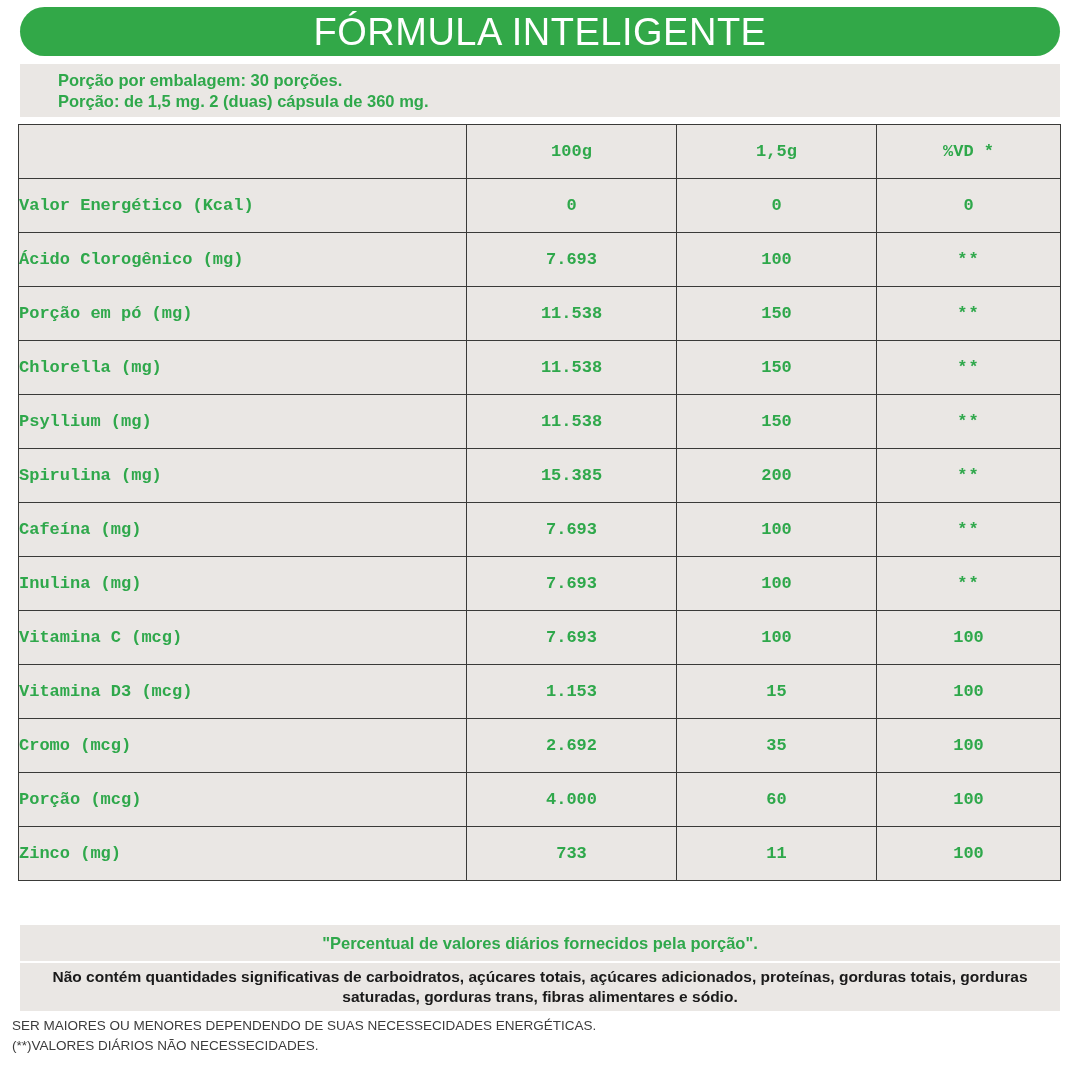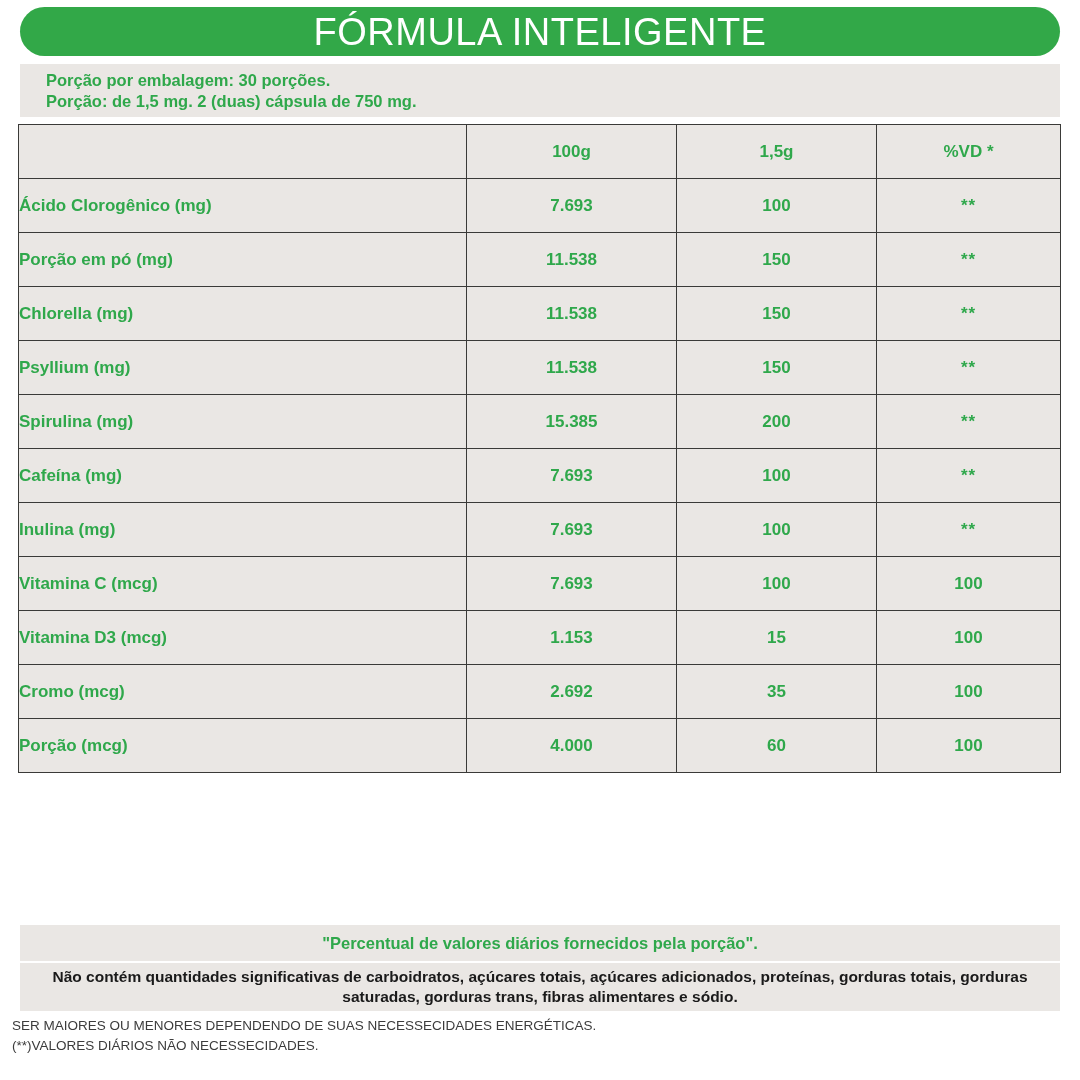--- a/index.html
+++ b/index.html
@@ -55,29 +55,31 @@
     background: #EAE7E4;
     box-sizing: border-box;
     padding: 6px 0 0 26px;
   }
   .serving-line {
     color: #2FA84B;
     font-size: 16.5px;
     font-weight: bold;
     line-height: 21px;
     white-space: nowrap;
+    margin-left: 12px;
   }
 
   
   .table-wrap {
     position: absolute;
     left: 18px;
     top: 124px;
     width: 1042px;
     background: #f9a8d4;
+    font-family: Liberation Mono, monospace;
   }
   table.nutri {
     width: 1042px;
     border-collapse: collapse;
     table-layout: fixed;
     background: #EAE7E4;
   }
   table.nutri td, table.nutri th {
     border: 1.6px solid #3A3A38;
     height: 53px;
@@ -162,41 +164,47 @@
 <body>
 
 <div class="page">
 
   <div class="banner">
     <div class="banner-title">FÓRMULA INTELIGENTE</div>
   </div>
 
   <div class="serving">
     <div class="serving-line">Porção por embalagem: 30 porções.</div>
-    <div class="serving-line">Porção: de 1,5 mg. 2 (duas) cápsula de 750 mg.</div>
+    <div class="serving-line">Porção: de 1,5 mg. 2 (duas) cápsula de 360 mg.</div>
   </div>
 
   <div class="table-wrap">
     <table class="nutri">
       <colgroup>
         <col class="col-name">
         <col class="col-100g">
         <col class="col-15g">
         <col class="col-vd">
       </colgroup>
       <thead>
         <tr>
           <th class="hdr-blank"></th>
           <th class="hdr-cell">100g</th>
           <th class="hdr-cell">1,5g</th>
           <th class="hdr-cell">%VD *</th>
         </tr>
       </thead>
       <tbody>
         <tr>
+          <td class="name-cell">Valor Energético (Kcal)</td>
+          <td class="val-cell">0</td>
+          <td class="val-cell">0</td>
+          <td class="val-cell">0</td>
+        </tr>
+        <tr>
           <td class="name-cell">Ácido Clorogênico (mg)</td>
           <td class="val-cell">7.693</td>
           <td class="val-cell">100</td>
           <td class="val-cell stars">**</td>
         </tr>
         <tr>
           <td class="name-cell">Porção em pó (mg)</td>
           <td class="val-cell">11.538</td>
           <td class="val-cell">150</td>
           <td class="val-cell stars">**</td>
@@ -248,20 +256,26 @@
           <td class="val-cell">2.692</td>
           <td class="val-cell">35</td>
           <td class="val-cell">100</td>
         </tr>
         <tr>
           <td class="name-cell">Porção (mcg)</td>
           <td class="val-cell">4.000</td>
           <td class="val-cell">60</td>
           <td class="val-cell">100</td>
         </tr>
+        <tr>
+          <td class="name-cell">Zinco (mg)</td>
+          <td class="val-cell">733</td>
+          <td class="val-cell">11</td>
+          <td class="val-cell">100</td>
+        </tr>
       </tbody>
     </table>
   </div>
 
   <div class="footnote-strip">
     <div class="txt">"Percentual de valores diários fornecidos pela porção".</div>
   </div>
 
   <div class="warning-strip">
     <div class="txt">Não contém quantidades significativas de carboidratos, açúcares totais, açúcares adicionados, proteínas, gorduras totais, gorduras saturadas, gorduras trans, fibras alimentares e sódio.</div>

